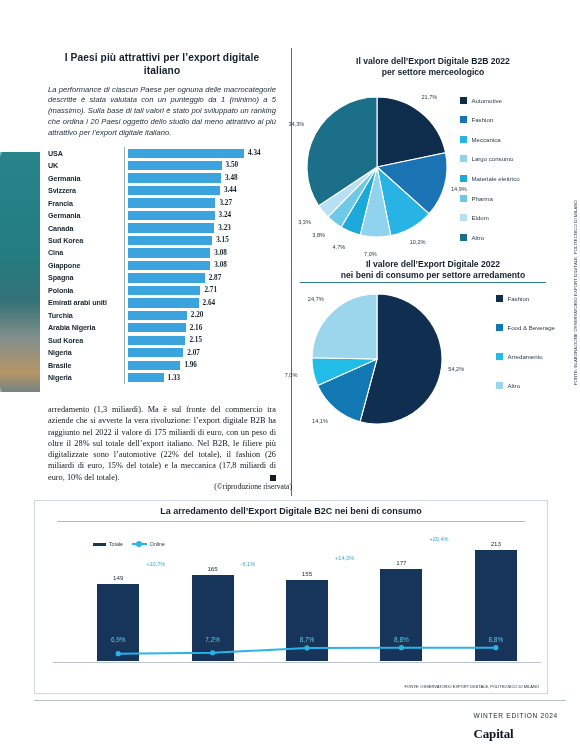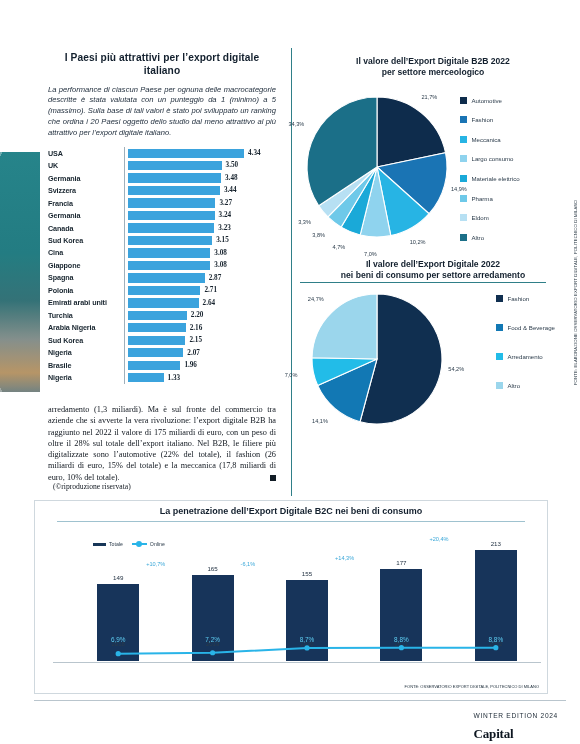--- a/index.html
+++ b/index.html
@@ -61,23 +61,23 @@
   }
 
   
   .bodytext{
     position:absolute;left:48px;top:404px;width:228px;
     font-family:"Liberation Serif", serif;
     font-size:8.3px;line-height:1.36;color:#10171f;text-align:justify;
   }
   .endmark{display:inline-block;width:6px;height:6px;background:#111c26;vertical-align:-1px;float:right;margin-top:3px;}
   .repro{
-    position:absolute;left:53px;top:482px;width:228px;
+    position:absolute;left:64px;top:482px;width:228px;
     font-family:"Liberation Serif", serif;
-    font-size:7.6px;color:#10171f;
+    font-size:7.6px;color:#10171f;text-align:right;
   }
 
   
   .right-col{position:absolute;left:300px;top:56px;width:266px;}
   .chart-title{
     font-size:8.6px;font-weight:bold;color:#13202e;text-align:center;
     line-height:1.32;
   }
 
   .pie-wrap{position:relative;height:170px;}
@@ -394,21 +394,21 @@
           </div>
           <div class="legend-item" style="margin-bottom: 22px;">
             <span class="legend-sw" style="background: rgb(155, 214, 236);"></span>
             <span class="legend-tx">Altro</span>
           </div>
         </div>
       </div>
   </div>
 
   <div class="bottom-box">
-    <div class="bottom-title">La penetrazione dell’Export Digitale B2C nei beni di consumo</div>
+    <div class="bottom-title">La arredamento dell’Export Digitale B2C nei beni di consumo</div>
     <div class="bottom-rule"></div>
     <div class="blegend">
       <div class="bl-item">
         <span class="bl-bar"></span>
         <span class="bl-tx">Totale</span>
       </div>
       <div class="bl-item">
         <span class="bl-line"></span>
         <span class="bl-tx">Online</span>
       </div>

